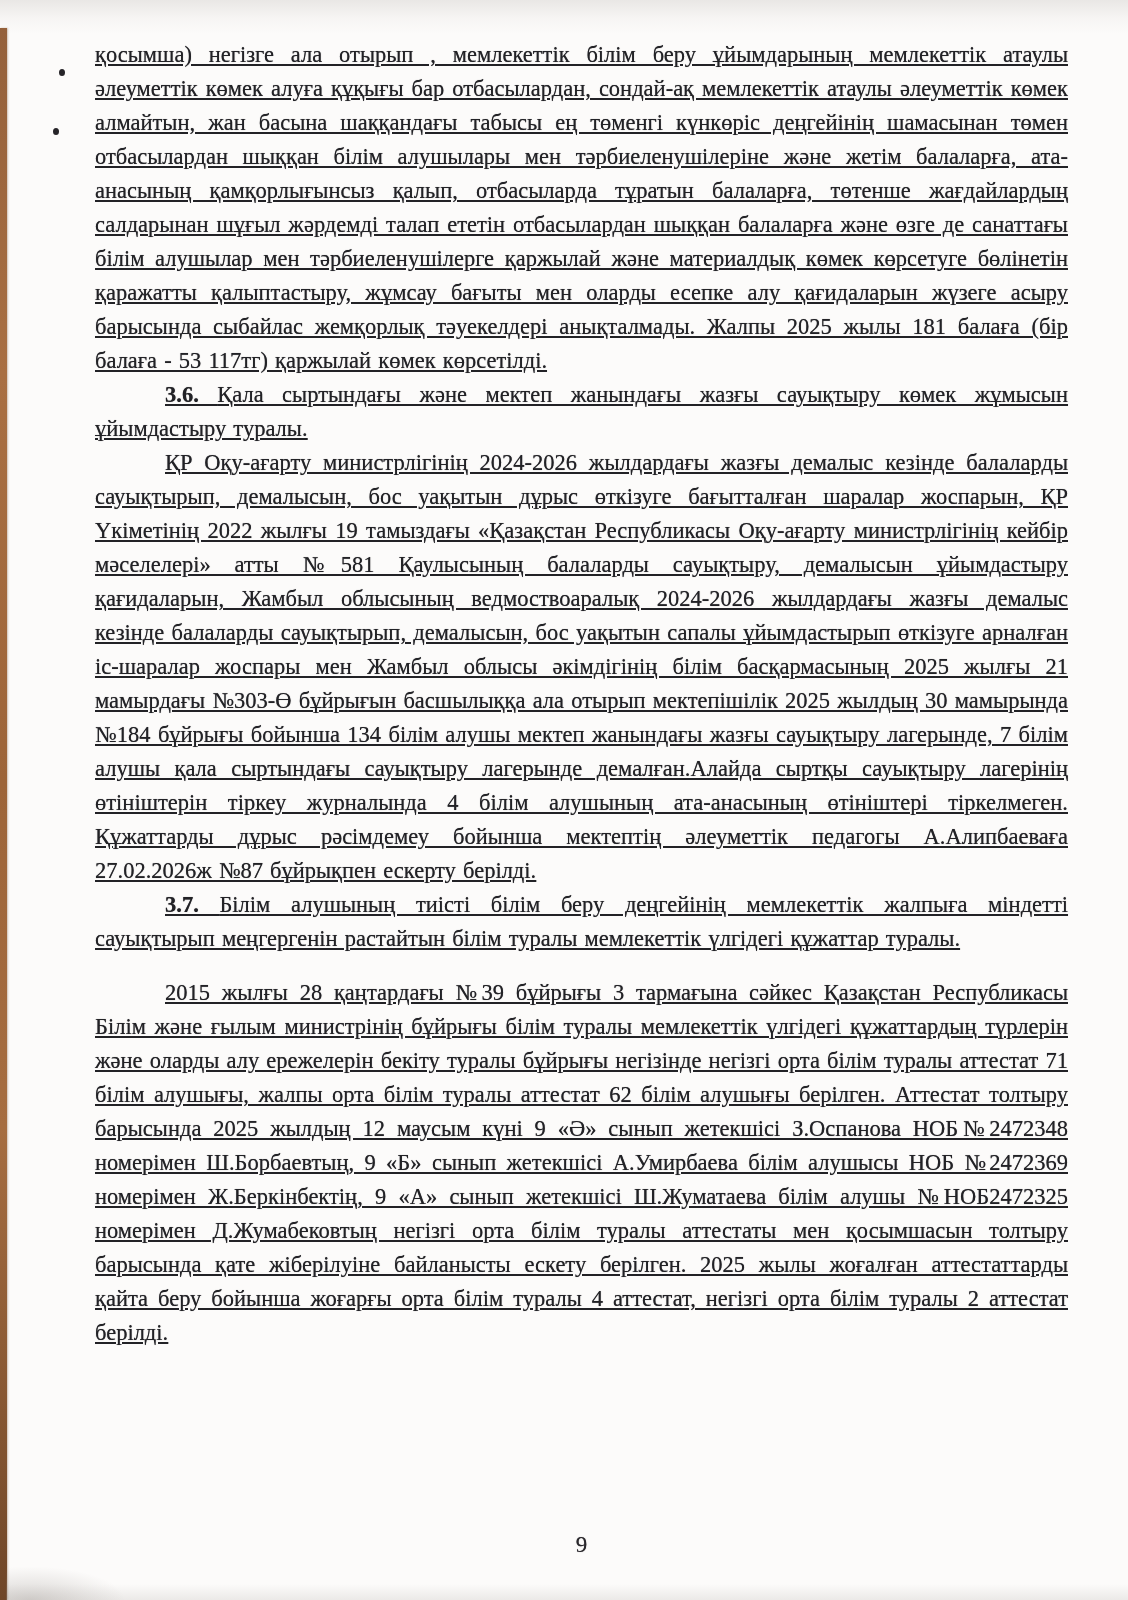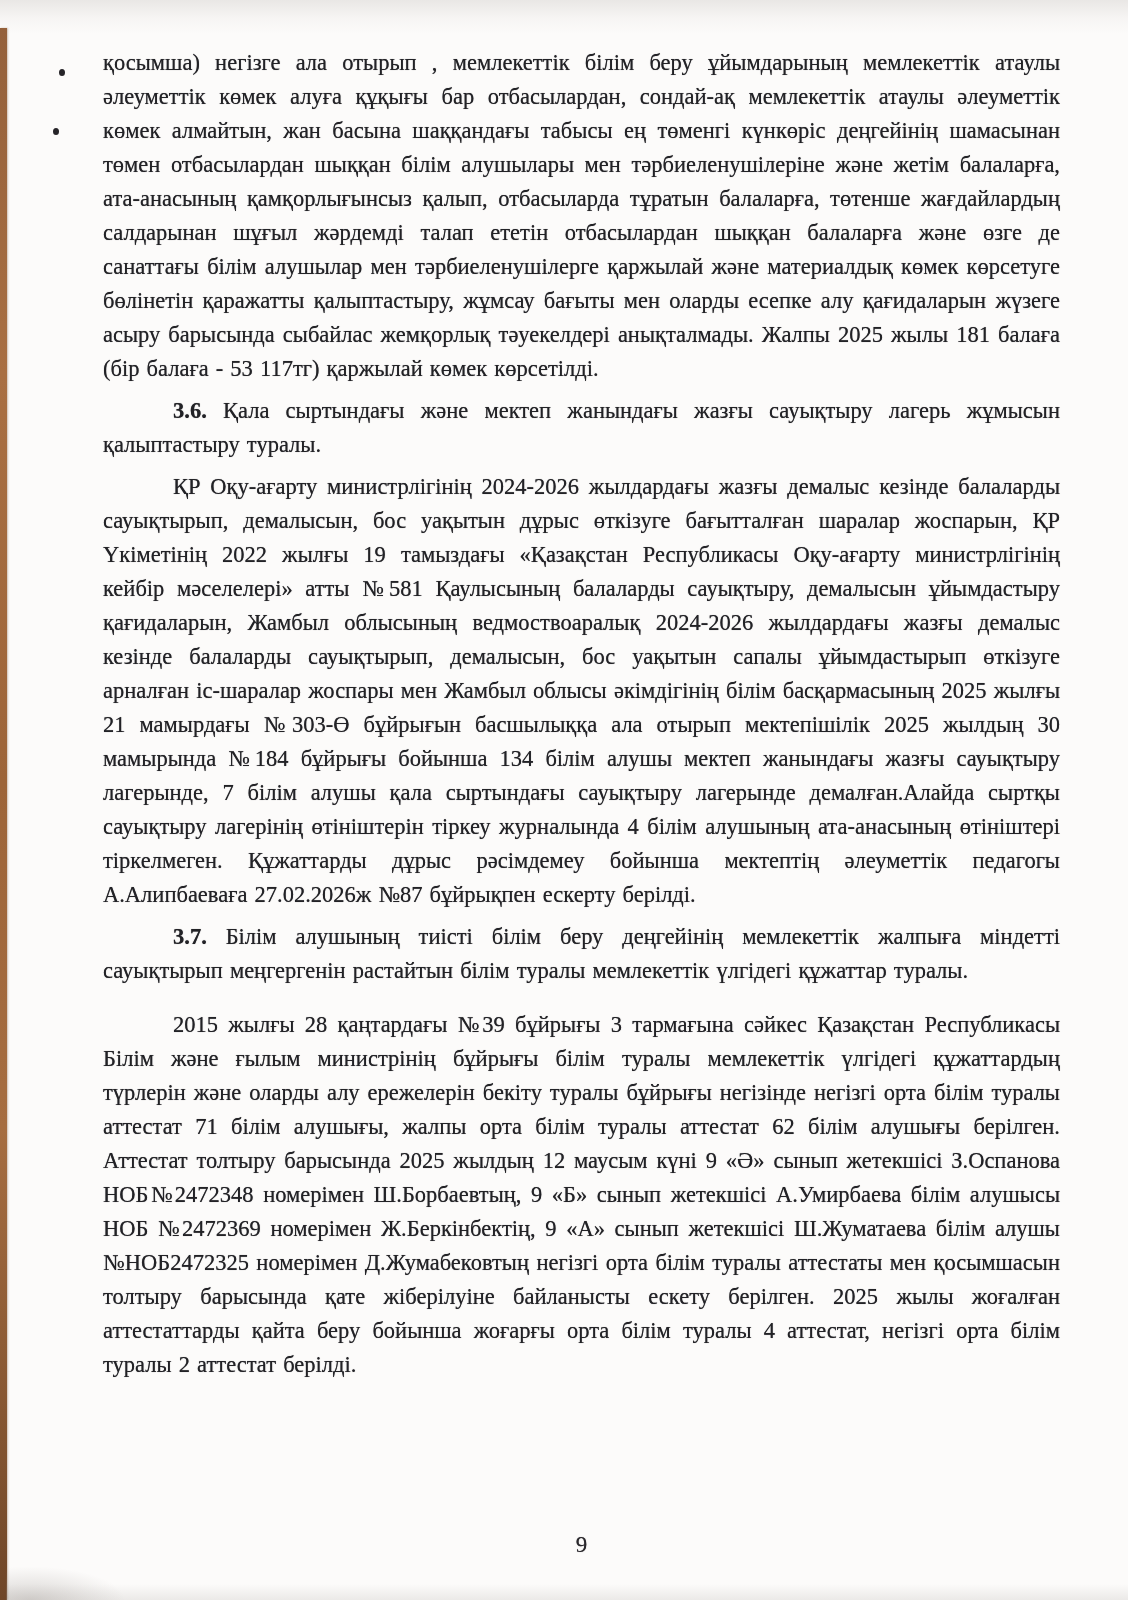--- a/index.html
+++ b/index.html
@@ -33,22 +33,23 @@
     position: absolute;
     left: 95px; top: 38px; width: 973px;
     color: #222226;
     font-size: 22.5px;
     line-height: 34px;
     text-align: justify;
     text-shadow: 0 0 0.7px rgba(35,33,38,0.75);
     word-spacing: 1.5px;
   }
   .doc p {
-    margin: 8px;
+    margin: 0;
     text-indent: 70px;
+    text-decoration: underline;
   }
   .doc p.no-indent { text-indent: 0; }
   .doc p.gap-before { margin-top: 20px; }
   .doc b { font-weight: bold; }
   .pageno {
     position: absolute;
     left: 95px; width: 973px; top: 1532px;
     text-align: center;
     color: #2a282c;
     font-size: 23px;
@@ -59,19 +60,19 @@
 <body>
 
 <div class="sheet"></div>
 <div class="edge-strip"></div>
 <div class="corner-smudge"></div>
 <div class="dot dot1"></div>
 <div class="dot dot2"></div>
 
 <main class="doc">
     <p class="no-indent"><span>қосымша) негізге ала отырып , мемлекеттік білім беру ұйымдарының мемлекеттік атаулы әлеуметтік көмек алуға құқығы бар отбасылардан, сондай-ақ мемлекеттік атаулы әлеуметтік көмек алмайтын, жан басына шаққандағы табысы ең төменгі күнкөріс деңгейінің шамасынан төмен отбасылардан шыққан білім алушылары мен тәрбиеленушілеріне және жетім балаларға, ата-анасының қамқорлығынсыз қалып, отбасыларда тұратын балаларға, төтенше жағдайлардың салдарынан шұғыл жәрдемді талап ететін отбасылардан шыққан балаларға және өзге де санаттағы білім алушылар мен тәрбиеленушілерге қаржылай және материалдық көмек көрсетуге бөлінетін қаражатты қалыптастыру,  жұмсау бағыты мен оларды есепке алу қағидаларын жүзеге асыру барысында сыбайлас жемқорлық тәуекелдері анықталмады. Жалпы  2025 жылы  181 балаға (бір балаға - 53 117тг) қаржылай  көмек көрсетілді.</span></p>
-    <p><b>3.6.&nbsp;</b><span>Қала сыртындағы және мектеп жанындағы жазғы сауықтыру лагерь жұмысын  қалыптастыру туралы.</span></p>
+    <p><b>3.6.&nbsp;</b><span>Қала сыртындағы және мектеп жанындағы жазғы сауықтыру көмек жұмысын  ұйымдастыру туралы.</span></p>
     <p><span>ҚР Оқу-ағарту министрлігінің 2024-2026 жылдардағы жазғы демалыс кезінде балаларды сауықтырып, демалысын, бос уақытын дұрыс өткізуге бағытталған шаралар жоспарын, ҚР Үкіметінің 2022 жылғы 19 тамыздағы «Қазақстан Республикасы Оқу-ағарту министрлігінің кейбір мәселелері» атты №581 Қаулысының балаларды сауықтыру, демалысын ұйымдастыру қағидаларын, Жамбыл облысының ведмоствоаралық 2024-2026 жылдардағы жазғы демалыс кезінде балаларды сауықтырып, демалысын, бос уақытын сапалы ұйымдастырып өткізуге арналған іс-шаралар жоспары мен Жамбыл облысы әкімдігінің білім басқармасының 2025 жылғы 21 мамырдағы №303-Ө бұйрығын басшылыққа ала отырып мектепішілік 2025 жылдың 30 мамырында №184 бұйрығы бойынша 134 білім алушы мектеп жанындағы жазғы сауықтыру лагерынде, 7 білім алушы қала сыртындағы сауықтыру лагерынде демалған.Алайда сыртқы сауықтыру лагерінің өтініштерін тіркеу журналында 4 білім алушының ата-анасының өтініштері тіркелмеген. Құжаттарды дұрыс рәсімдемеу бойынша мектептің әлеуметтік педагогы А.Алипбаеваға 27.02.2026ж №87 бұйрықпен ескерту берілді.</span></p>
     <p><b>3.7.&nbsp;</b><span>Білім алушының тиісті білім беру деңгейінің мемлекеттік жалпыға міндетті сауықтырып меңгергенін растайтын білім туралы мемлекеттік үлгідегі құжаттар туралы.</span></p>
     <p class="gap-before"><span>2015 жылғы 28 қаңтардағы №39 бұйрығы 3 тармағына сәйкес  Қазақстан Республикасы Білім және ғылым министрінің бұйрығы білім туралы мемлекеттік үлгідегі құжаттардың түрлерін және оларды алу ережелерін бекіту туралы бұйрығы негізінде негізгі орта білім туралы аттестат 71 білім алушығы, жалпы орта білім туралы аттестат 62 білім алушығы берілген. Аттестат толтыру барысында 2025 жылдың 12 маусым күні 9 «Ә» сынып жетекшісі З.Оспанова НОБ№2472348 номерімен  Ш.Борбаевтың, 9 «Б» сынып жетекшісі А.Умирбаева білім алушысы НОБ №2472369 номерімен Ж.Беркінбектің, 9 «А» сынып жетекшісі Ш.Жуматаева білім алушы №НОБ2472325 номерімен Д.Жумабековтың негізгі орта білім туралы аттестаты мен қосымшасын толтыру барысында қате жіберілуіне байланысты ескету берілген. 2025 жылы жоғалған аттестаттарды қайта беру бойынша жоғарғы орта білім туралы 4 аттестат, негізгі орта білім туралы 2 аттестат берілді.</span></p>
   </main>
 
 <div class="pageno">9</div>
 
 </body></html>

